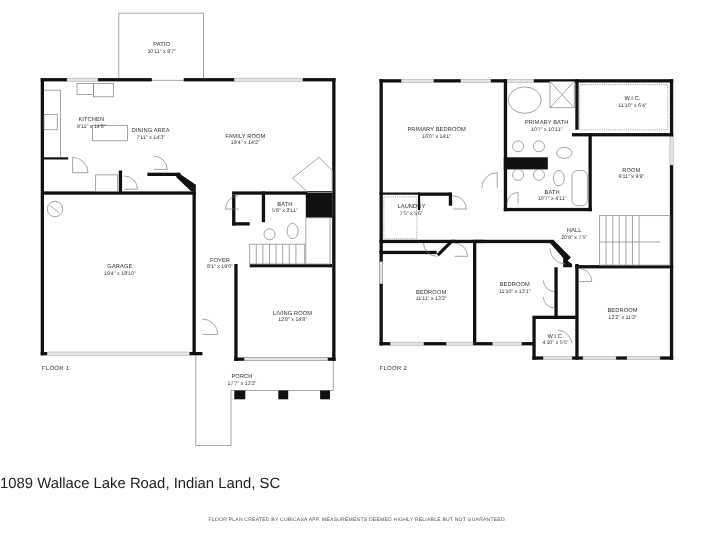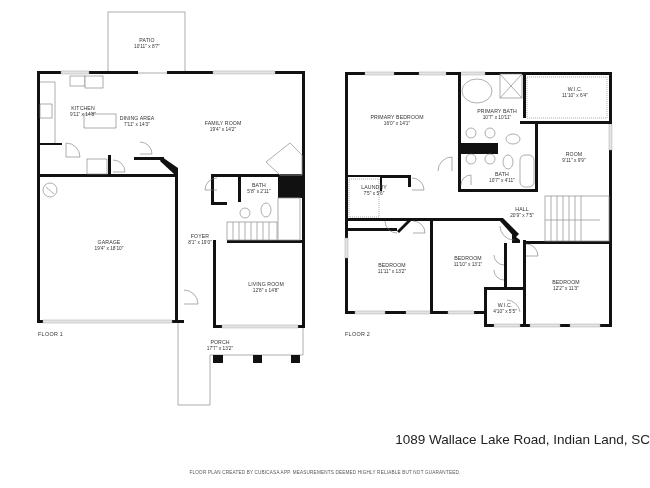--- a/index.html
+++ b/index.html
@@ -1,21 +1,21 @@
 <!DOCTYPE html>
 <html><head>
 <meta charset="utf-8">
 <style>
   html, body { margin: 0; padding: 0; background: #ffffff; }
   body { width: 650px; height: 488px; position: relative; overflow: hidden; font-family: "Liberation Sans", sans-serif; }
   svg.plan { position: absolute; left: 0; top: 0; width: 650px; height: 488px; }
   .room-name { font-family: "Liberation Sans", sans-serif; font-size: 5.2px; fill: #333; text-anchor: middle; letter-spacing: 0.1px; }
   .room-dim { font-family: "Liberation Sans", sans-serif; font-size: 4.8px; fill: #333; text-anchor: middle; }
   .floor-label { font-family: "Liberation Sans", sans-serif; font-size: 5.4px; fill: #333; letter-spacing: 0.3px; }
-  .address { position: absolute; left: 0; width: 650px; top: 432px; text-align: right; font-size: 13.5px; color: #222; font-family: "Liberation Sans", sans-serif; }
+  .address { position: absolute; left: 0; width: 650px; top: 432px; text-align: left; font-size: 13.5px; color: #222; font-family: "Liberation Sans", sans-serif; }
   .disclaimer { position: absolute; left: 0; width: 650px; top: 470px; text-align: center; font-size: 4.6px; color: #555; letter-spacing: 0.2px; font-family: "Liberation Sans", sans-serif; }
   .wall { fill: #111; }
   .thin { stroke: #999; stroke-width: 0.8; fill: none; }
   .win { fill: #e4e4e4; stroke: #999; stroke-width: 0.4; }
   .fix { fill: #fff; stroke: #777; stroke-width: 0.6; }
   .door { fill: none; stroke: #777; stroke-width: 0.6; }
 </style>
 </head>
 <body>
 

